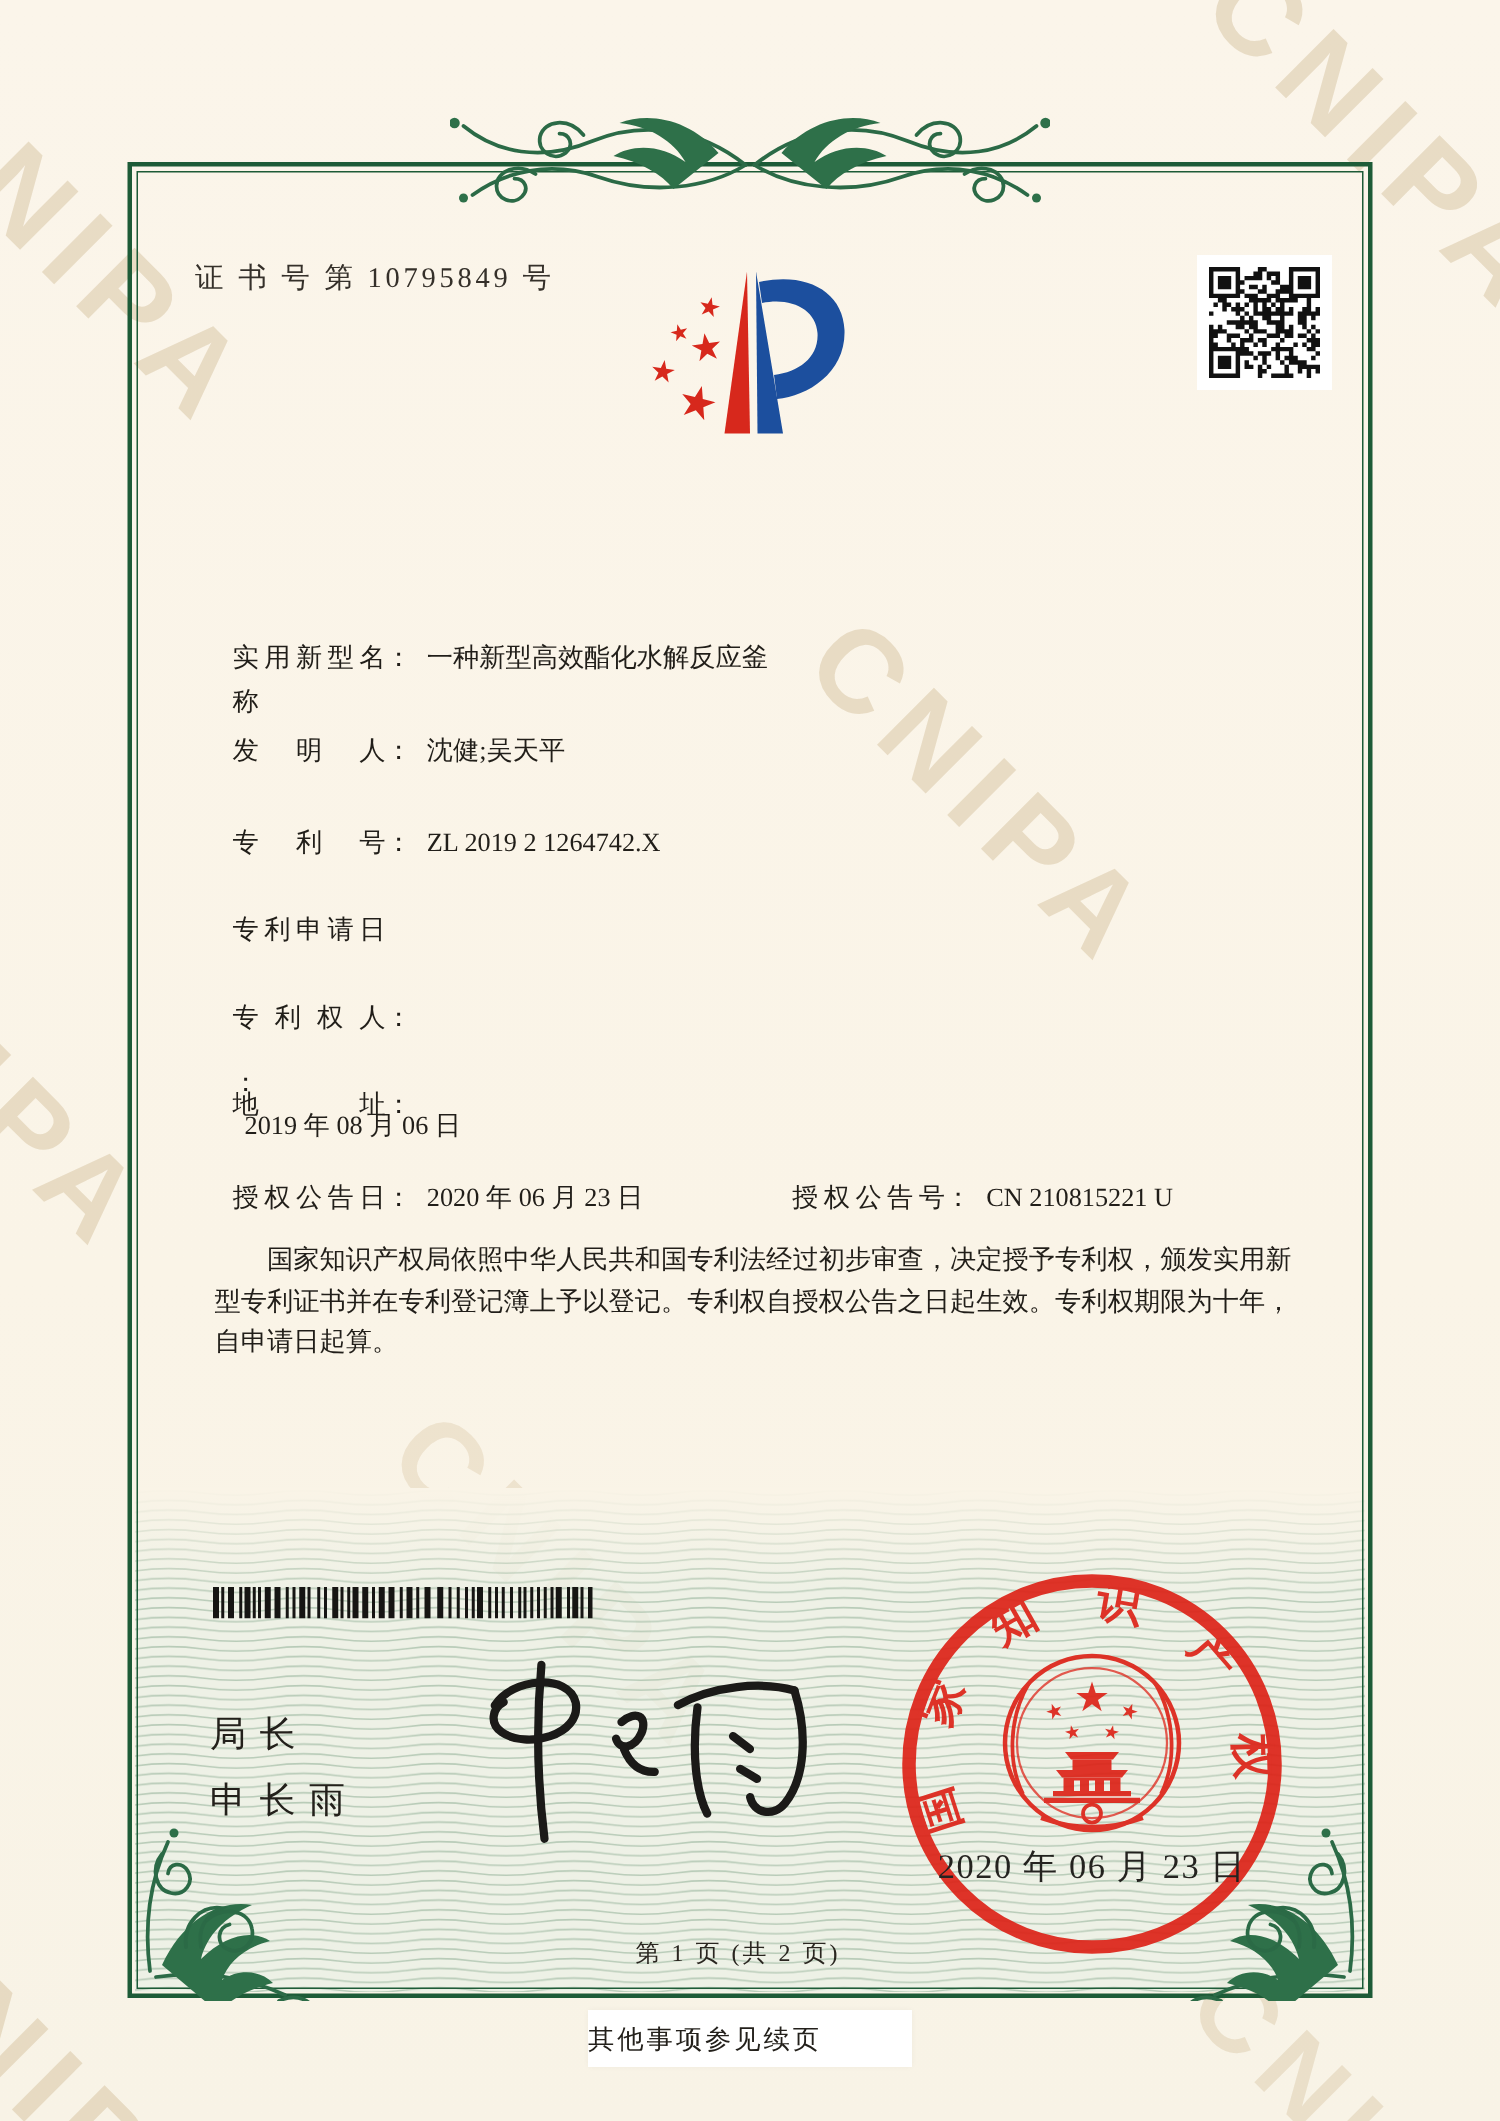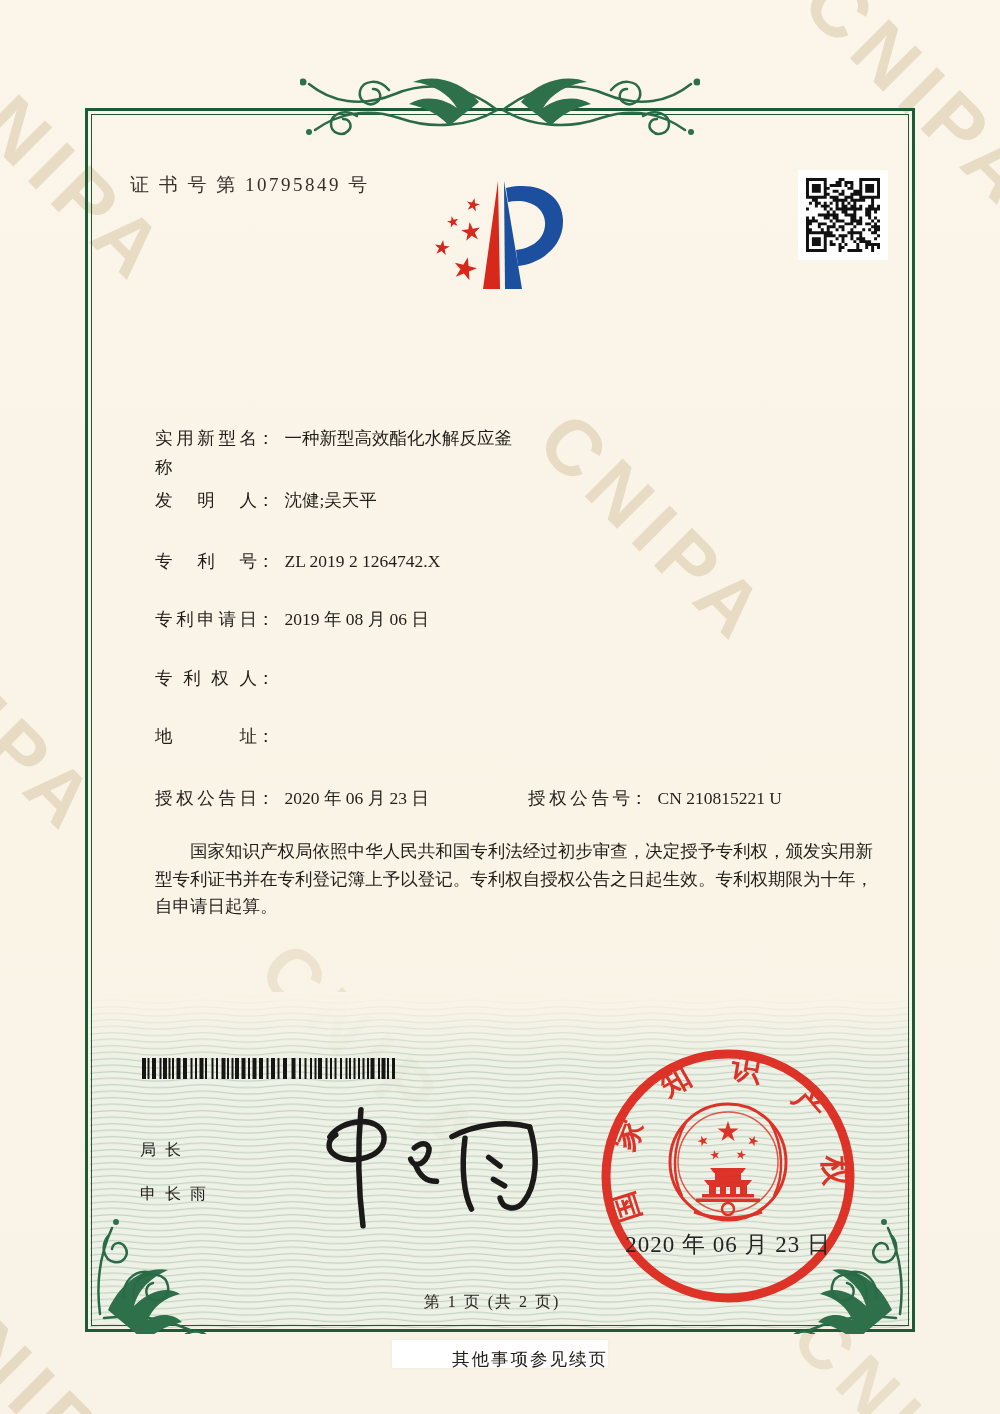--- a/index.html
+++ b/index.html
@@ -24,27 +24,27 @@
           color:#35302a;z-index:4;}
   .title{position:absolute;left:0;top:300px;width:100%;text-align:center;font-size:47px;
          font-weight:bold;letter-spacing:9px;color:#1c1a17;z-index:4;}
   .frow{position:absolute;left:143px;z-index:4;font-size:17.5px;color:#211e19;
         display:flex;align-items:flex-start;line-height:29px;margin-left:12px;}
   .frow .lbl{display:inline-block;width:102px;text-align:justify;text-align-last:justify;
         flex:0 0 102px;}
   .frow .col{margin:0 2px 0 0;}
   .frow .val{margin-left:8px;white-space:pre-line;}
   .para{position:absolute;left:143px;width:718px;z-index:4;font-size:17.5px;line-height:27.5px;
-        color:#211e19;text-indent:2em;text-align:justify;margin:12px;}
-  .issuer{position:absolute;left:140px;z-index:4;font-size:16px;letter-spacing:9px;
+        color:#211e19;text-indent:2em;text-align:justify;margin:0;}
+  .issuer{position:absolute;left:140px;z-index:4;font-size:24px;letter-spacing:9px;
           font-family:Liberation Serif, serif;color:#23201b;}
   .pageno{position:absolute;left:85px;top:1292px;width:814px;text-align:center;font-size:16px;
           color:#2a2620;z-index:4;letter-spacing:2px;}
-  .contnote{position:absolute;left:392px;top:1340px;width:216px;height:28px;background:#ffffff;
-          z-index:4;text-align:right;line-height:38px;font-size:17.5px;color:#23201b;
+  .contnote{position:absolute;left:392px;top:1340px;width:216px;height:38px;background:#ffffff;
+          z-index:4;text-align:left;line-height:38px;font-size:17.5px;color:#23201b;
           letter-spacing:2px;box-shadow:0 0 4px rgba(0,0,0,.04);}
   
   .fl{stroke:#2b6a46;stroke-width:2.5;fill:none;stroke-linecap:round;}
   .flf{fill:#2e7049;stroke:none;}
   svg{display:block;}
   .abs{position:absolute;}
 </style>
 </head>
 <body>
 
@@ -138,21 +138,21 @@
   <div class="frow" style="top:486px;">
     <span class="lbl">发明人</span>
       <span class="col">：</span>
       <span class="val">沈健;吴天平</span>
   </div>
   <div class="frow" style="top:547px;">
     <span class="lbl">专利号</span>
       <span class="col">：</span>
       <span class="val">ZL 2019 2 1264742.X</span>
   </div>
-  <div class="frow" style="top:605px;">
+  <div class="frow" style="top:605px;flex-direction:column;">
     <span class="lbl">专利申请日</span>
       <span class="col">：</span>
       <span class="val">2019 年 08 月 06 日</span>
   </div>
   <div class="frow" style="top:664px;">
     <span class="lbl">专利权人</span>
       <span class="col">：</span>
   </div>
   <div class="frow" style="top:722px;">
     <span class="lbl">地址</span>

